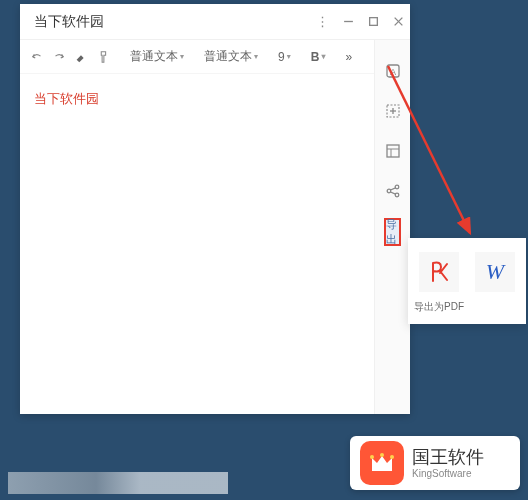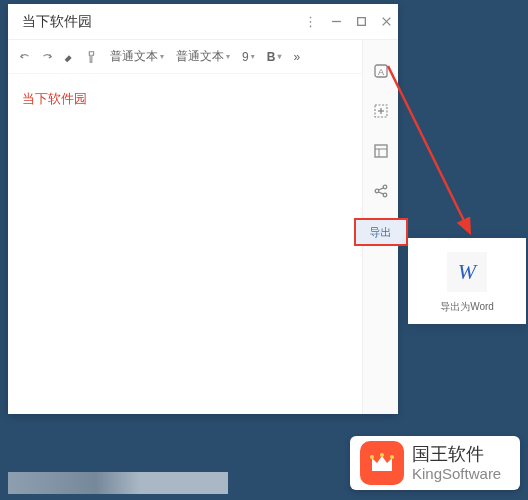--- a/index.html
+++ b/index.html
@@ -1,47 +1,47 @@
 <!DOCTYPE html>
 <html><head>
 <meta charset="utf-8">
 <style>
 * { margin: 0; padding: 0; box-sizing: border-box; font-family: "Microsoft YaHei", sans-serif; }
 body { width: 528px; height: 500px; background: #2a4d6e; position: relative; overflow: hidden; }
-.app-window { position: absolute; left: 8px; top: 4px; width: 390px; height: 410px; background: #fff; box-shadow: 0 2px 8px rgba(0,0,0,.2); }
+.app-window { position: absolute; left: 20px; top: 4px; width: 390px; height: 410px; background: #fff; box-shadow: 0 2px 8px rgba(0,0,0,.2); }
 .titlebar { display: flex; align-items: center; justify-content: space-between; height: 36px; padding: 0 6px 0 14px; border-bottom: 1px solid #f0f0f0; }
 .titlebar .title { font-size: 14px; color: #333; }
 .win-controls { display: flex; gap: 14px; align-items: center; }
 .win-controls span { color: #888; font-size: 13px; display: inline-flex; align-items: center; }
 .win-controls svg { width: 11px; height: 11px; }
 .content-row { display: flex; height: calc(100% - 36px); }
 .editor-column { flex: 1; display: flex; flex-direction: column; }
-.toolbar { display: flex; align-items: center; gap: 12px; padding: 8px 10px; font-size: 12px; color: #666; border-bottom: 1px solid #f5f5f5; }
+.toolbar { display: flex; align-items: center; gap: 20px; padding: 8px 10px; font-size: 12px; color: #666; border-bottom: 1px solid #f5f5f5; }
 .tb-group { display: flex; align-items: center; gap: 8px; }
 .tb-item { display: inline-flex; align-items: center; gap: 2px; cursor: pointer; }
 .tb-item svg { width: 14px; height: 14px; }
 .chev { font-size: 8px; color: #999; }
 .editor-body { flex: 1; padding: 16px 14px; font-size: 13px; }
 .red-text { color: #d94030; }
 .sidebar { width: 36px; display: flex; flex-direction: column; align-items: center; gap: 14px; padding-top: 18px; border-left: 1px solid #f0f0f0; background: #fafafa; }
 .side-btn { width: 26px; height: 26px; display: flex; align-items: center; justify-content: center; cursor: pointer; color: #666; }
 .side-btn svg { width: 16px; height: 16px; }
-.export-btn { width: 54px; height: 28px; background: #e8eef7; border: 2px solid #e63b2e; font-size: 11px; color: #4a6fa5; display: flex; align-items: center; justify-content: center; cursor: pointer; }
+.export-btn { width: 17px; height: 28px; background: #e8eef7; border: 2px solid #e63b2e; font-size: 11px; color: #4a6fa5; display: flex; align-items: center; justify-content: center; cursor: pointer; }
 .export-panel { position: absolute; left: 408px; top: 238px; width: 118px; background: #fff; box-shadow: 0 2px 10px rgba(0,0,0,.15); padding: 14px 6px 10px; display: flex; gap: 6px; }
 .export-opt { flex: 1; display: flex; flex-direction: column; align-items: center; gap: 8px; cursor: pointer; }
 .opt-icon { width: 40px; height: 40px; background: #f7f7f7; display: flex; align-items: center; justify-content: center; }
 .pdf-icon { color: #e63b2e; }
 .word-icon { color: #2b5ec4; font-size: 22px; font-family: Georgia, serif; font-style: italic; }
 .opt-label { font-size: 10px; color: #666; }
 .red-arrow { position: absolute; left: 380px; top: 58px; pointer-events: none; }
 .logo-badge { position: absolute; right: 8px; bottom: 10px; width: 170px; height: 54px; background: #fff; border-radius: 6px; box-shadow: 0 2px 6px rgba(0,0,0,.2); display: flex; align-items: center; padding: 20px 10px; gap: 8px; }
 .crown-box { width: 44px; height: 44px; background: #ff5636; border-radius: 10px; display: flex; align-items: center; justify-content: center; }
 .logo-text { display: flex; flex-direction: column; line-height: 1.15; }
 .logo-cn { font-size: 18px; color: #333; font-weight: 500; }
-.logo-en { font-size: 15px; color: #888; }
+.logo-en { font-size: 10px; color: #888; }
 .bottom-strip { position: absolute; left: 8px; bottom: 6px; width: 220px; height: 22px; background: linear-gradient(90deg, #d0d6db 0%, #a8b0b8 40%, #fff 60%); opacity: 0.6; }
 </style>
 </head>
 <body>
 
 <div class="app-window">
   <div class="titlebar">
     <span class="title">当下软件园</span>
     <div class="win-controls">
       <span>⋮</span>
@@ -153,22 +153,29 @@
   <defs>
       <marker id="ah" markerWidth="10" markerHeight="10" refX="6" refY="3" orient="auto">
         <path d="M0,0 L7,3 L0,6 Z" fill="#e63b2e"></path>
       </marker>
     </defs>
   <line x1="8" y1="8" x2="90" y2="175" stroke="#e63b2e" stroke-width="2.5" marker-end="url(#ah)"></line>
 </svg>
 
 <div class="export-panel">
   <div class="export-opt">
+    <div class="opt-icon pdf-icon">
+      <svg width="24" height="24" viewBox="0 0 24 24">
+          <path d="M6 3 L6 21 M6 3 Q14 1 14 7 Q14 13 6 11 M13 11 L20 20 M20 4 L13 13" stroke="#e63b2e" stroke-width="2" fill="none" stroke-linecap="round"></path>
+        </svg>
+    </div>
+    <span class="opt-label">导出为PDF</span>
+  </div>
+  <div class="export-opt">
     <div class="opt-icon word-icon">W</div>
-    <span class="opt-label">导出为Word</span>
   </div>
 </div>
 
 <div class="logo-badge">
   <div class="crown-box">
     <svg width="30" height="30" viewBox="0 0 30 30">
         <path d="M5 20 L5 10 L10 15 L15 8 L20 15 L25 10 L25 20 Z" fill="#fff"></path>
         <circle cx="5" cy="9" r="2" fill="#ffd24d"></circle>
         <circle cx="15" cy="7" r="2" fill="#ffd24d"></circle>
         <circle cx="25" cy="9" r="2" fill="#ffd24d"></circle>

